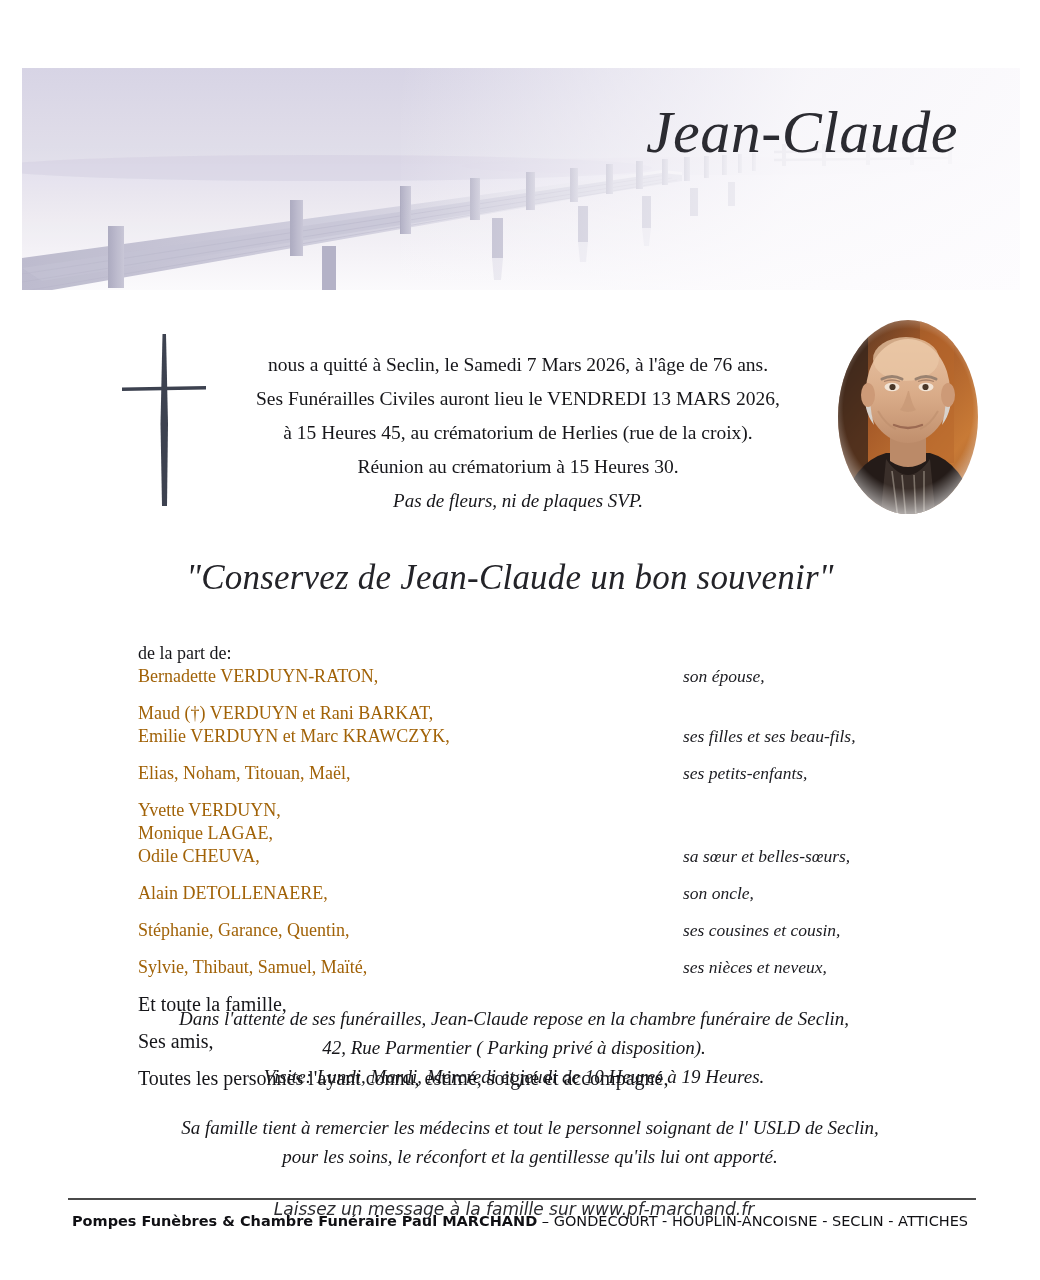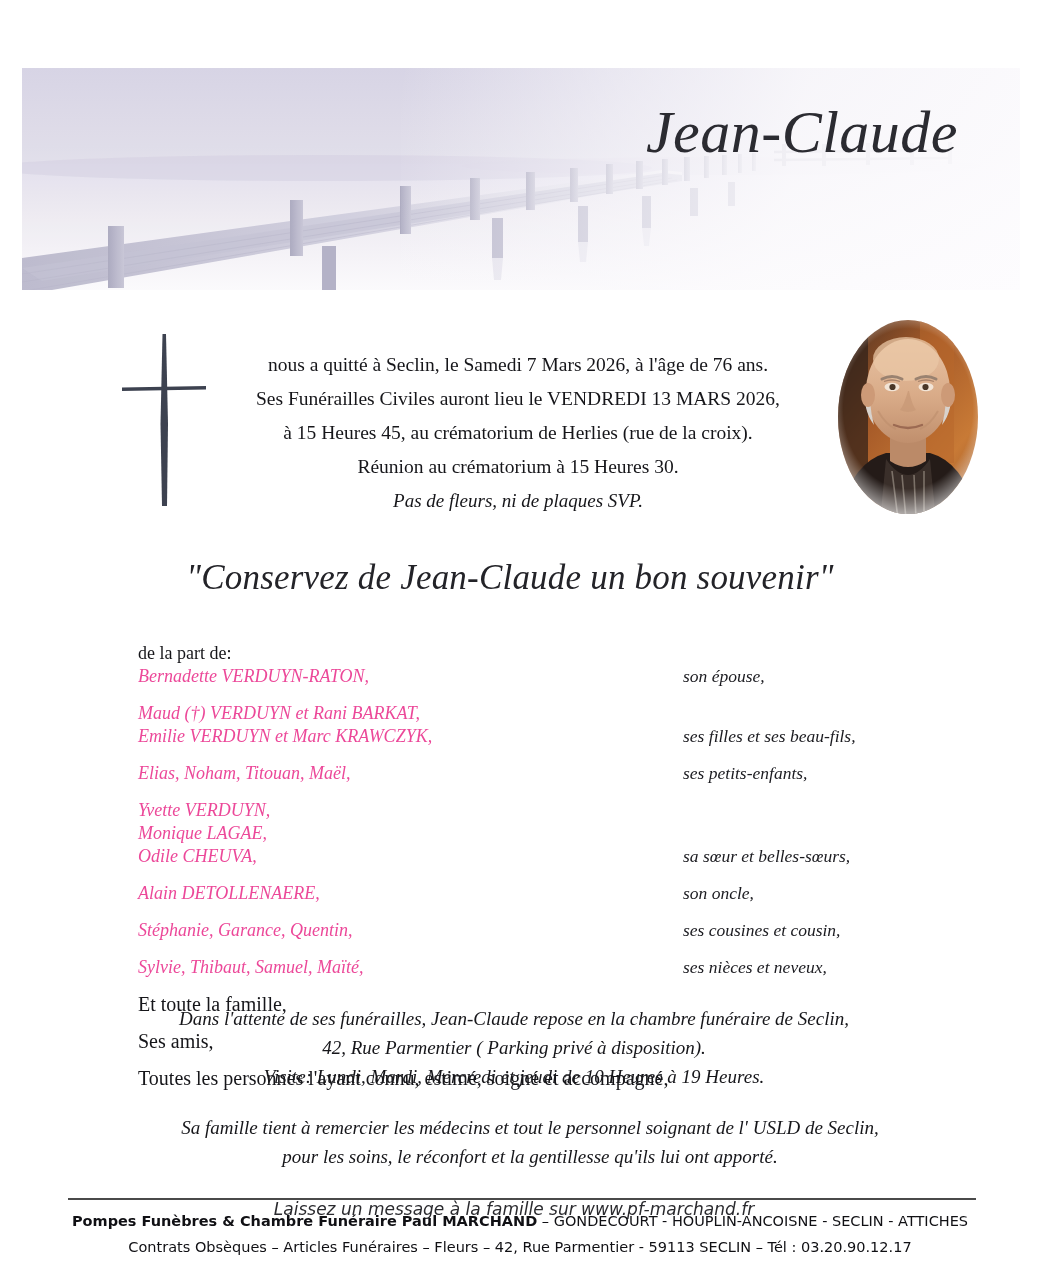--- a/index.html
+++ b/index.html
@@ -116,22 +116,21 @@
   .fam-group {
     display: flex;
     align-items: flex-end;
     margin-top: 14px;
   }
   .fam-group.tight { margin-top: 0; }
   .fam-names {
     width: 545px;
     font-size: 18px;
     line-height: 23px;
-    color: #ec4899;
-    font-style: italic;
+    color: #a16207;
   }
   .fam-names div { white-space: nowrap; }
   .fam-rel {
     flex: 1;
     font-style: italic;
     font-size: 17.5px;
     line-height: 23px;
     color: #1b1b20;
     white-space: nowrap;
   }
@@ -444,14 +443,13 @@
   <p class="para2">
     <span>Sa famille tient à remercier les médecins et tout le personnel soignant de l' USLD de Seclin,</span><br>
     <span>pour les soins, le réconfort et la gentillesse qu'ils lui ont apporté.</span>
   </p>
   <p class="msg">Laissez un message à la famille sur www.pf-marchand.fr</p>
 </div>
 
 <div class="footer-rule"></div>
 <div class="footer">
   <div class="f-line"><span class="f-strong">Pompes Funèbres &amp; Chambre Funéraire Paul MARCHAND</span><span> – GONDECOURT - HOUPLIN-ANCOISNE - SECLIN - ATTICHES</span></div>
-  <div class="f-line f-line2">Contrats Obsèques – Articles Funéraires – Fleurs – 42, Rue Parmentier - 59113 SECLIN – Tél : 03.20.90.12.17</div>
 </div>
 
 </body></html>

